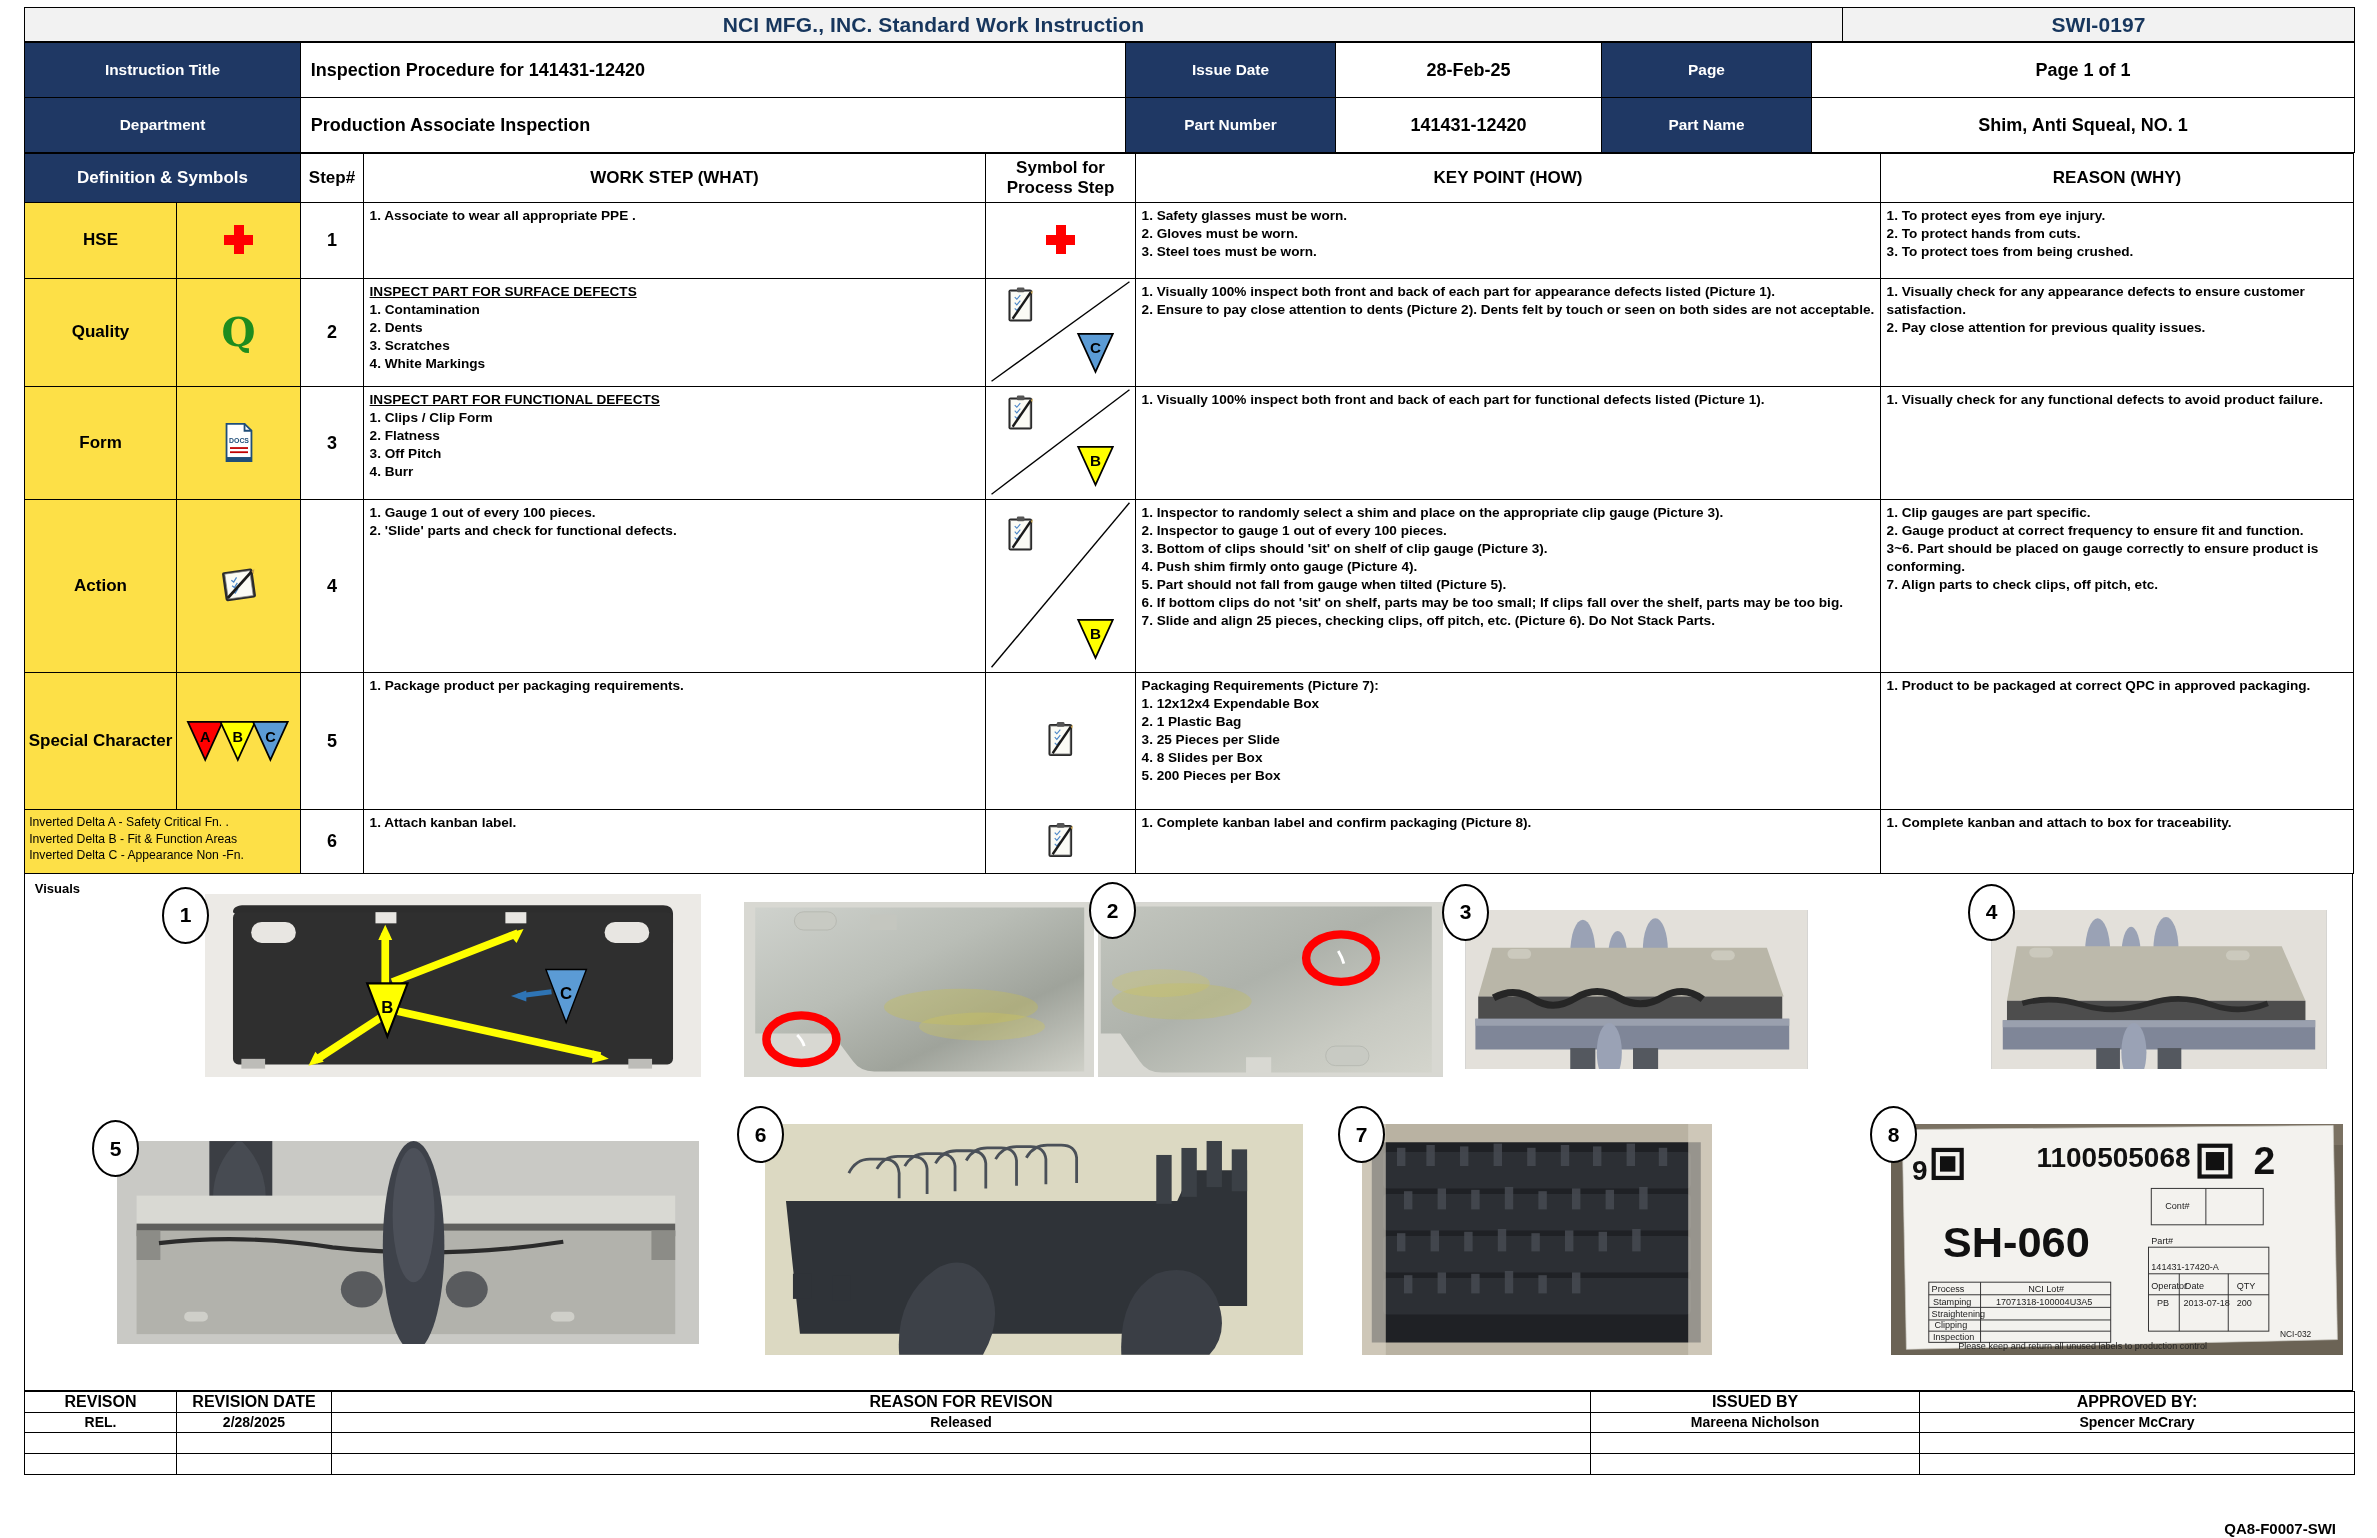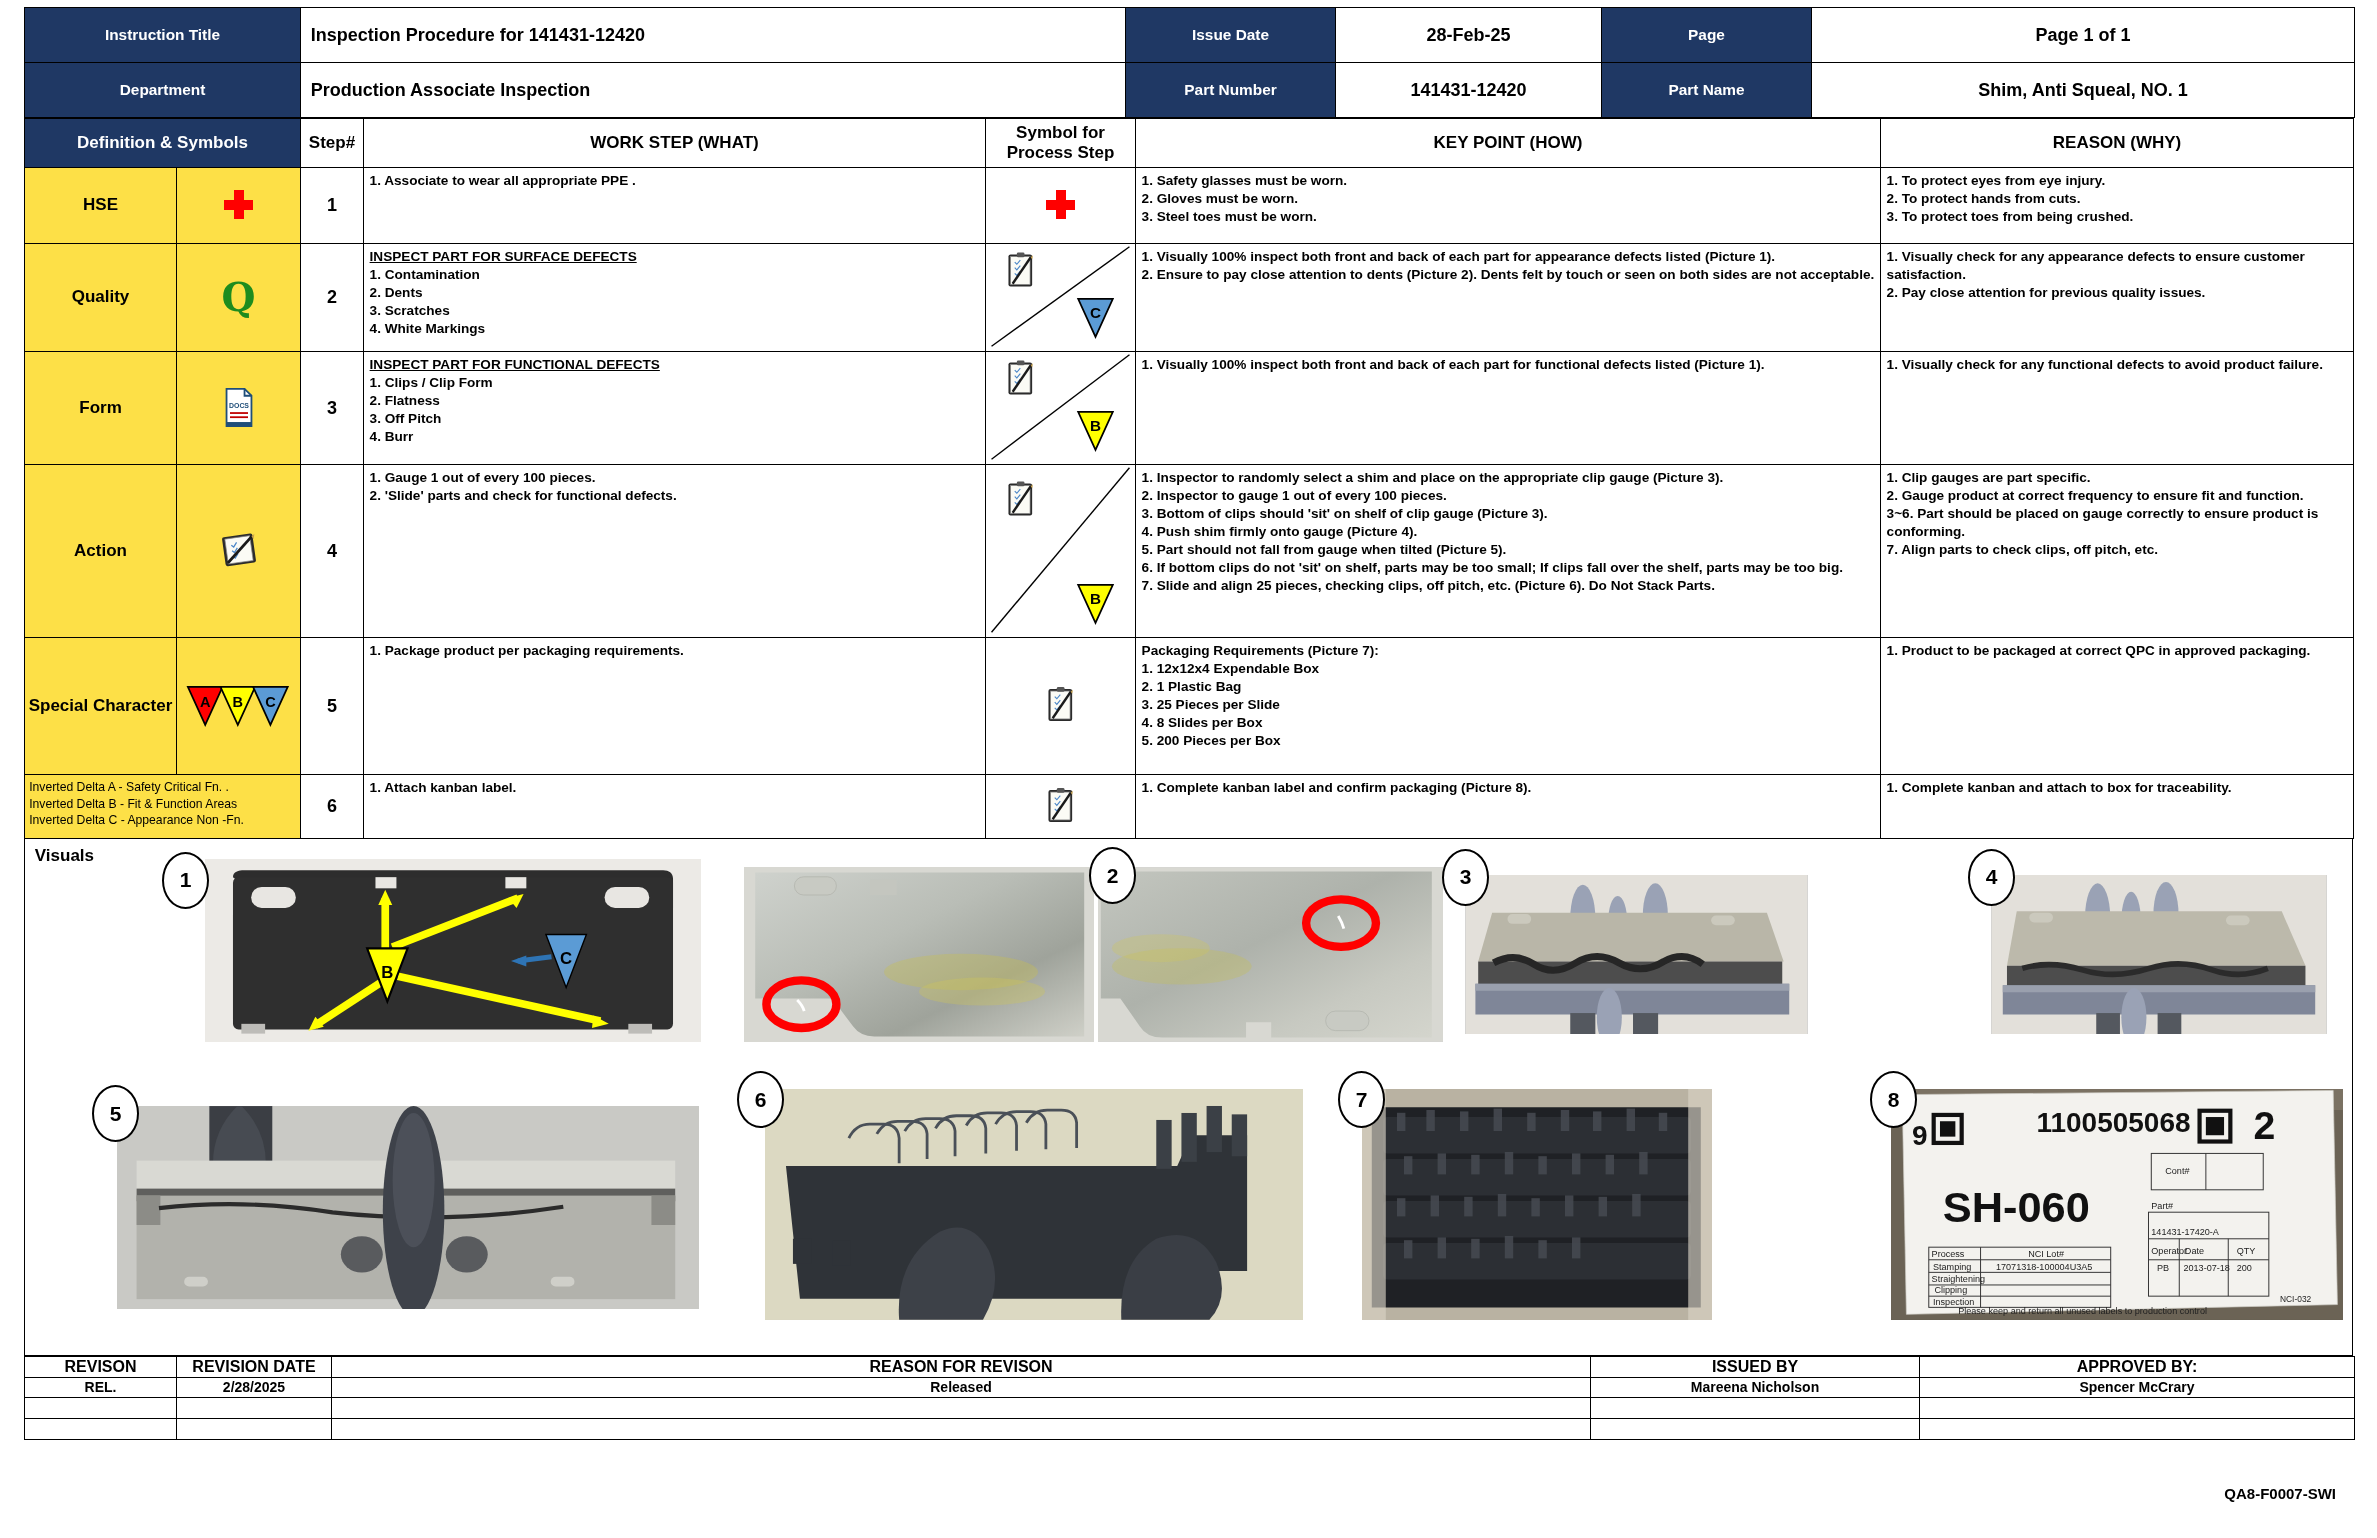--- a/index.html
+++ b/index.html
@@ -43,40 +43,52 @@
   
   .cross{display:inline-block;position:relative;width:29px;height:29px;}
   .cross::before,.cross::after{content:"";position:absolute;background:#FF0000;}
   .cross::before{left:9.8px;top:0;width:9.8px;height:29px;}
   .cross::after{left:0;top:9.8px;width:29px;height:9.8px;}
 
   .qglyph{font-family:"DejaVu Serif",serif;font-size:39px;font-weight:bold;color:#1E8C1E;line-height:1;}
 
   
   .visuals-box{border:1.4px solid #000;border-top:none;height:517px;position:relative;box-sizing:border-box;}
-  .visuals-label{position:absolute;left:9.8px;top:7px;font-size:17px;font-weight:bold;text-align:right;}
+  .visuals-label{position:absolute;left:9.8px;top:7px;font-size:13px;font-weight:bold;text-align:right;}
   .photo{position:absolute;background:#cfcfcf;overflow:hidden;}
   .callout{position:absolute;width:43px;height:53px;border:2.1px solid #000;border-radius:50%;background:#fff;
            display:flex;align-items:center;justify-content:center;font-size:21px;font-weight:bold;z-index:5;}
 
   
   .revtbl{margin-top:0;}
   .revtbl td{font-size:14.7px;font-weight:bold;text-align:center;vertical-align:middle;height:19.6px;border:1.4px solid #000;}
   .revtbl .rh{font-size:16px;}
   .revtbl .rv{font-size:14px;font-weight:bold;}
   .revtbl .blank{height:21px;}
 
   .footer{position:relative;height:105px;}
   .foot-right{position:absolute;right:17px;top:43px;text-align:right;font-size:15px;font-weight:bold;line-height:1.5;}
 </style>
 </head>
 <body>
 
 <div class="page">
 
+  <table>
+    <colgroup>
+        <col style="width:1818px">
+        <col style="width:512px">
+      </colgroup>
+    <tbody>
+        <tr class="titlebar">
+      <td>NCI MFG., INC. Standard Work Instruction</td>
+      <td>SWI-0197</td>
+    </tr>
+  </tbody>
+    </table>
 
   <table style="border-top:none;">
     <colgroup>
       <col style="width:276px">
         <col style="width:825px">
         <col style="width:210px">
         <col style="width:266px">
       <col style="width:210px">
         <col style="width:543px">
     </colgroup>

